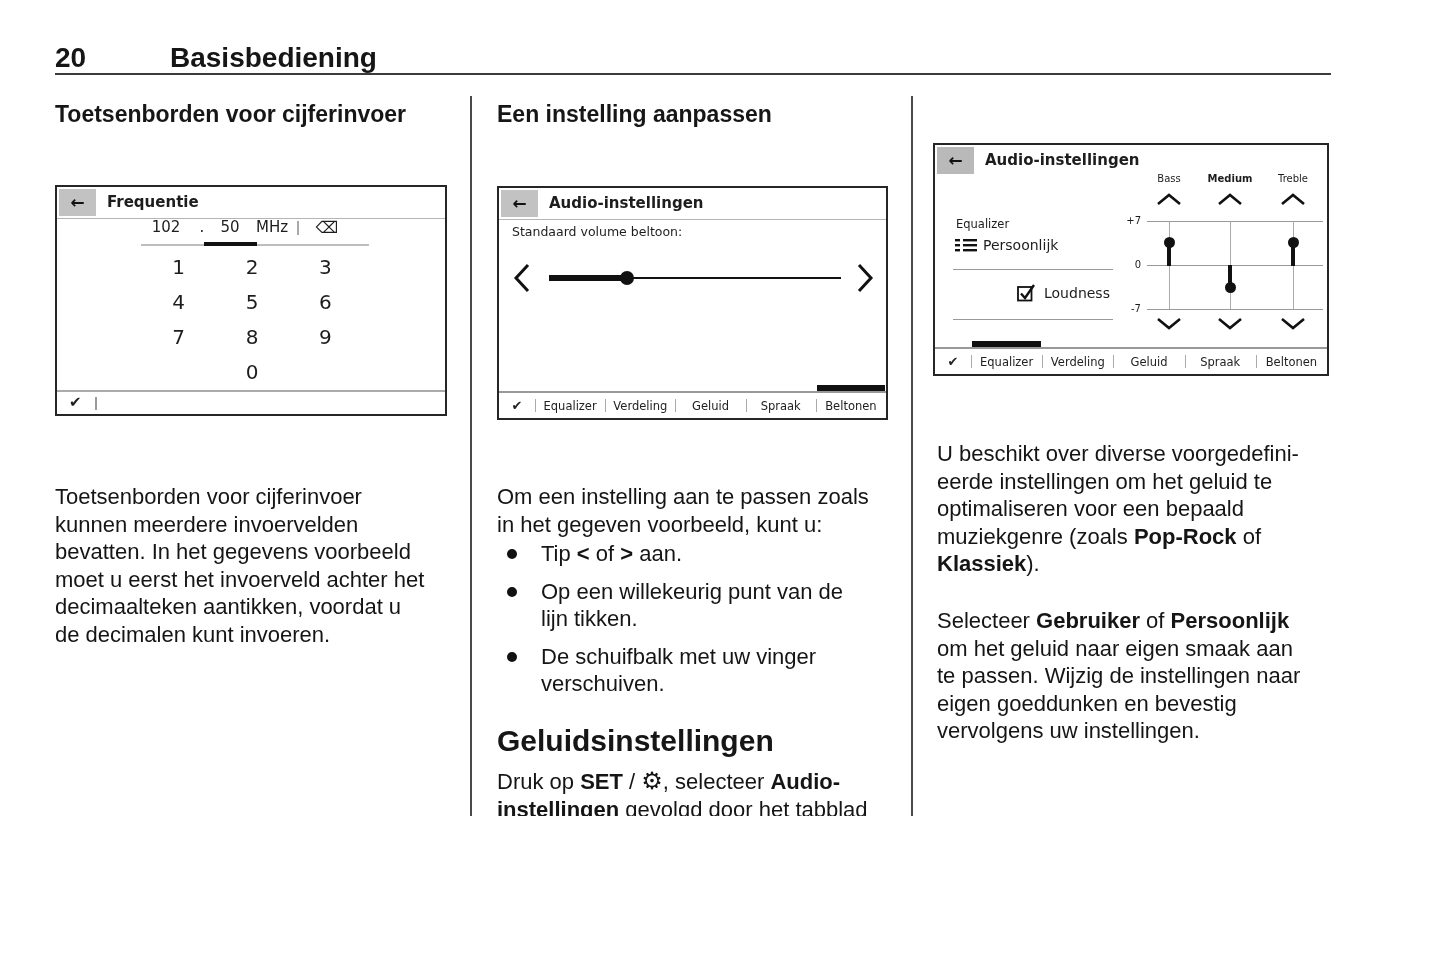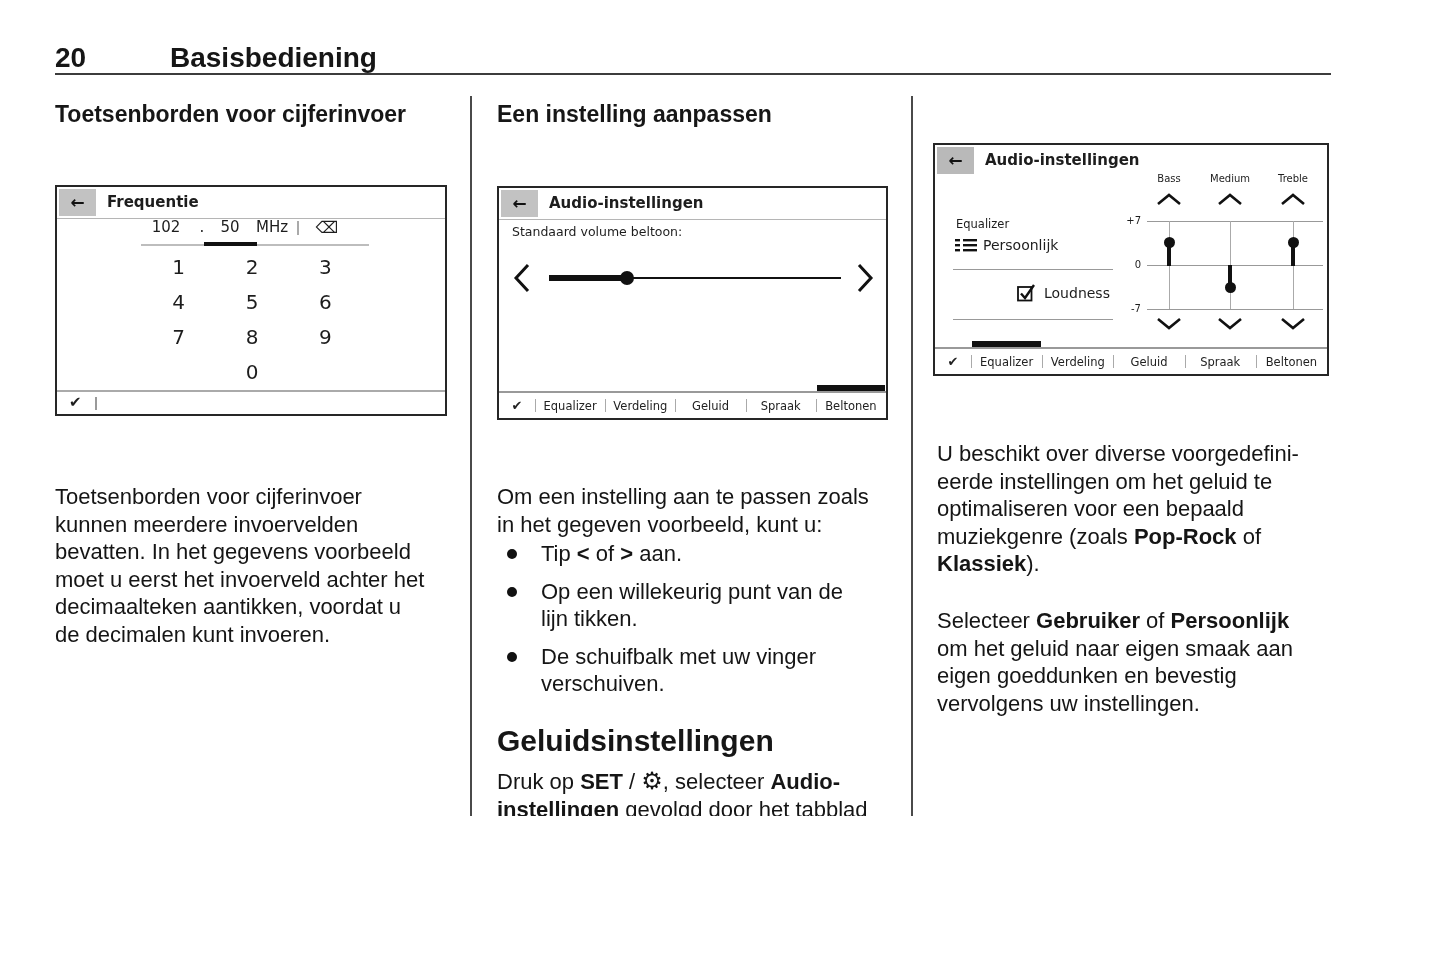--- a/index.html
+++ b/index.html
@@ -64,21 +64,21 @@
   
   #rp{left:933px;top:143px;width:396px;height:233px;}
   #rp .backbox{background:#b9b9b9;}
   #rp .eqlabel{position:absolute;left:21px;top:72px;font-size:11.5px;}
   #rp .preset-row{position:absolute;left:20px;top:92px;display:flex;align-items:center;gap:6px;font-size:14px;}
   #rp .hr{position:absolute;height:1px;background:#999;}
   #rp .hr1{left:18px;top:124px;width:160px;}
   #rp .hr2{left:18px;top:174px;width:160px;}
   #rp .loud-row{position:absolute;left:38px;top:138px;display:flex;align-items:center;gap:8px;font-size:14px;padding-left:44px;}
   #rp .band-label{position:absolute;top:28px;width:52px;text-align:center;font-size:10px;}
-  #rp .bl0{left:208px;} #rp .bl1{left:269px;} #rp .bl2{left:332px;}
+  #rp .bl0{left:208px;} #rp .bl1{left:269px;font-weight:bold;} #rp .bl2{left:332px;}
   #rp .chv-up{position:absolute;top:48px;} #rp .chv-dn{position:absolute;top:172px;}
   #rp .cx0{left:221px;} #rp .cx1{left:282px;} #rp .cx2{left:345px;}
   #rp .tick{position:absolute;width:24px;text-align:right;font-size:10px;}
   #rp .t0{left:182px;top:70px;} #rp .t1{left:182px;top:114px;} #rp .t2{left:182px;top:158px;}
   #rp .gline{position:absolute;left:212px;width:176px;height:1px;background:#999;}
   #rp .g0{top:76px;} #rp .g1{top:120px;} #rp .g2{top:164px;}
   #rp .vline{position:absolute;top:76px;height:88px;width:1px;background:#aaa;}
   #rp .v0{left:234px;} #rp .v1{left:295px;} #rp .v2{left:358px;}
   #rp .stem{position:absolute;width:4px;background:#111;}
   #rp .s0{left:232px;top:97px;height:24px;} #rp .s1{left:293px;top:120px;height:23px;} #rp .s2{left:356px;top:97px;height:24px;}
@@ -291,17 +291,18 @@
   <div class="body" id="righttext1">
       <div><span>U beschikt over diverse voorgedefini-</span></div>
       <div><span>eerde instellingen om het geluid te</span></div>
       <div><span>optimaliseren voor een bepaald</span></div>
       <div><span>muziekgenre (zoals </span><span class="b">Pop-Rock</span><span> of</span></div>
       <div><span class="b">Klassiek</span><span>).</span></div>
     </div>
   <div class="body" id="righttext2">
       <div><span>Selecteer </span><span class="b">Gebruiker</span><span> of </span><span class="b">Persoonlijk</span></div>
       <div><span>om het geluid naar eigen smaak aan</span></div>
+      <div><span>te passen. Wijzig de instellingen naar</span></div>
       <div><span>eigen goeddunken en bevestig</span></div>
       <div><span>vervolgens uw instellingen.</span></div>
     </div>
 
 </div>
 
 </body></html>

